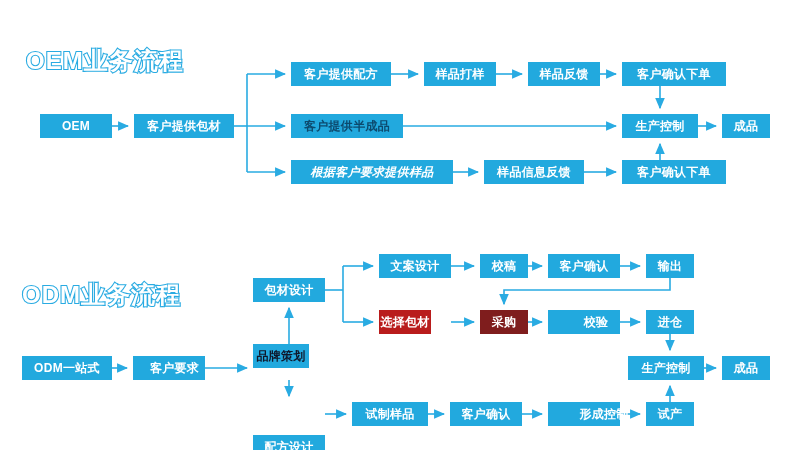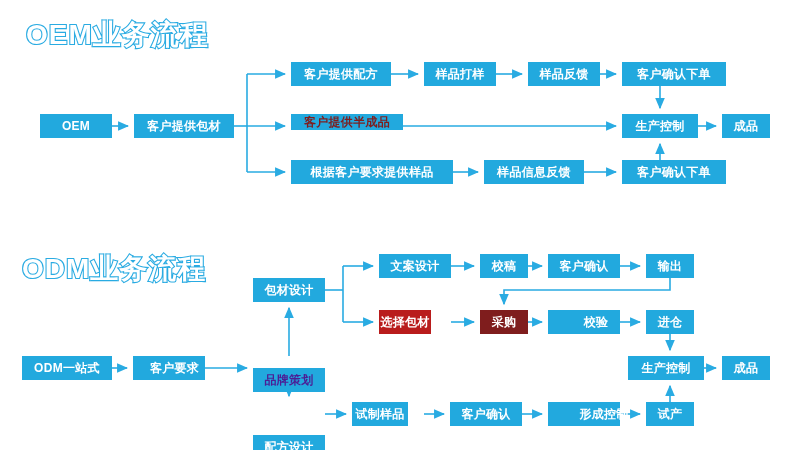--- a/index.html
+++ b/index.html
@@ -3,23 +3,23 @@
 <meta charset="utf-8">
 <style>
   html,body{margin:0;padding:0;background:#ffffff;}
   body{width:790px;height:450px;overflow:hidden;
        font-family:"Liberation Sans","DejaVu Sans",sans-serif;}
   #stage{position:relative;width:790px;height:450px;background:#fff;}
   svg.layer{position:absolute;left:0;top:0;width:790px;height:450px;}
   .node{position:absolute;display:flex;align-items:center;justify-content:center;
         background:#22A9DE;color:#ffffff;font-weight:bold;font-size:12px;
         letter-spacing:0.3px;white-space:nowrap;box-sizing:border-box;}
-  .title{position:absolute;font-size:28px;font-weight:bold;letter-spacing:1px;
+  .title{position:absolute;font-size:24px;font-weight:bold;letter-spacing:1px;
          color:#ffffff;-webkit-text-stroke:2.2px #29ABE2;
-         paint-order:stroke fill;white-space:nowrap;}
+         paint-order:stroke fill;white-space:nowrap;margin-top:29px;}
 </style>
 </head>
 <body>
 
 <div id="stage">
   <svg class="layer" viewBox="0 0 790 450" preserveAspectRatio="none">
     <defs>
       <marker id="ar-r" markerWidth="7" markerHeight="7" refX="6.2" refY="3" orient="auto" markerUnits="strokeWidth">
         <path d="M0,0 L7,3 L0,6 z" fill="#29ABE2"></path>
       </marker>
@@ -72,42 +72,42 @@
       </g>
   </svg>
 
   <div id="nodes">
       <div class="node" style="left: 40px; top: 114px; width: 72px; height: 24px; background: rgb(34, 169, 222); color: rgb(255, 255, 255); text-align: center;">OEM</div>
       <div class="node" style="left: 134px; top: 114px; width: 100px; height: 24px; background: rgb(34, 169, 222); color: rgb(255, 255, 255);">客户提供包材</div>
       <div class="node" style="left: 291px; top: 62px; width: 100px; height: 24px; background: rgb(34, 169, 222); color: rgb(255, 255, 255);">客户提供配方</div>
       <div class="node" style="left: 424px; top: 62px; width: 72px; height: 24px; background: rgb(34, 169, 222); color: rgb(255, 255, 255);">样品打样</div>
       <div class="node" style="left: 528px; top: 62px; width: 72px; height: 24px; background: rgb(34, 169, 222); color: rgb(255, 255, 255);">样品反馈</div>
       <div class="node" style="left: 622px; top: 62px; width: 104px; height: 24px; background: rgb(34, 169, 222); color: rgb(255, 255, 255);">客户确认下单</div>
-      <div class="node" style="left: 291px; top: 114px; width: 112px; height: 16px; background: rgb(34, 169, 222); color: #7f1d1d;">客户提供半成品</div>
+      <div class="node" style="left: 291px; top: 114px; width: 112px; height: 24px; background: rgb(34, 169, 222); color: #0c4a6e;">客户提供半成品</div>
       <div class="node" style="left: 622px; top: 114px; width: 76px; height: 24px; background: rgb(34, 169, 222); color: rgb(255, 255, 255);">生产控制</div>
       <div class="node" style="left: 722px; top: 114px; width: 48px; height: 24px; background: rgb(34, 169, 222); color: rgb(255, 255, 255);">成品</div>
-      <div class="node" style="left: 291px; top: 160px; width: 162px; height: 24px; background: rgb(34, 169, 222); color: rgb(255, 255, 255);">根据客户要求提供样品</div>
+      <div class="node" style="left: 291px; top: 160px; width: 162px; height: 24px; background: rgb(34, 169, 222); color: rgb(255, 255, 255); font-style: italic;">根据客户要求提供样品</div>
       <div class="node" style="left: 484px; top: 160px; width: 100px; height: 24px; background: rgb(34, 169, 222); color: rgb(255, 255, 255);">样品信息反馈</div>
       <div class="node" style="left: 622px; top: 160px; width: 104px; height: 24px; background: rgb(34, 169, 222); color: rgb(255, 255, 255);">客户确认下单</div>
       <div class="node" style="left: 253px; top: 278px; width: 72px; height: 24px; background: rgb(34, 169, 222); color: rgb(255, 255, 255);">包材设计</div>
       <div class="node" style="left: 379px; top: 254px; width: 72px; height: 24px; background: rgb(34, 169, 222); color: rgb(255, 255, 255);">文案设计</div>
       <div class="node" style="left: 480px; top: 254px; width: 48px; height: 24px; background: rgb(34, 169, 222); color: rgb(255, 255, 255);">校稿</div>
       <div class="node" style="left: 548px; top: 254px; width: 72px; height: 24px; background: rgb(34, 169, 222); color: rgb(255, 255, 255);">客户确认</div>
       <div class="node" style="left: 646px; top: 254px; width: 48px; height: 24px; background: rgb(34, 169, 222); color: rgb(255, 255, 255);">输出</div>
       <div class="node" style="left: 379px; top: 310px; width: 52px; height: 24px; background: #b91c1c; color: rgb(255, 255, 255);">选择包材</div>
       <div class="node" style="left: 480px; top: 310px; width: 48px; height: 24px; background: #7f1d1d; color: rgb(255, 255, 255);">采购</div>
       <div class="node" style="left: 548px; top: 310px; width: 72px; height: 24px; background: rgb(34, 169, 222); color: rgb(255, 255, 255); padding-left: 24px;">校验</div>
       <div class="node" style="left: 646px; top: 310px; width: 48px; height: 24px; background: rgb(34, 169, 222); color: rgb(255, 255, 255);">进仓</div>
       <div class="node" style="left: 22px; top: 356px; width: 90px; height: 24px; background: rgb(34, 169, 222); color: rgb(255, 255, 255);">ODM一站式</div>
       <div class="node" style="left: 133px; top: 356px; width: 72px; height: 24px; background: rgb(34, 169, 222); color: rgb(255, 255, 255); padding-left: 11px;">客户要求</div>
-      <div class="node" style="left: 253px; top: 368px; width: 72px; height: 24px; background: rgb(34, 169, 222); color: #4c1d95;">品牌策划</div>
+      <div class="node" style="left: 253px; top: 344px; width: 56px; height: 24px; background: rgb(34, 169, 222); color: #0f172a;">品牌策划</div>
       <div class="node" style="left: 628px; top: 356px; width: 76px; height: 24px; background: rgb(34, 169, 222); color: rgb(255, 255, 255);">生产控制</div>
       <div class="node" style="left: 722px; top: 356px; width: 48px; height: 24px; background: rgb(34, 169, 222); color: rgb(255, 255, 255);">成品</div>
       <div class="node" style="left: 253px; top: 402px; width: 72px; height: 24px; background: rgb(34, 169, 222); color: rgb(255, 255, 255); margin-top: 33px;">配方设计</div>
-      <div class="node" style="left: 352px; top: 402px; width: 56px; height: 24px; background: rgb(34, 169, 222); color: rgb(255, 255, 255);">试制样品</div>
+      <div class="node" style="left: 352px; top: 402px; width: 76px; height: 24px; background: rgb(34, 169, 222); color: rgb(255, 255, 255);">试制样品</div>
       <div class="node" style="left: 450px; top: 402px; width: 72px; height: 24px; background: rgb(34, 169, 222); color: rgb(255, 255, 255);">客户确认</div>
       <div class="node" style="left: 548px; top: 402px; width: 72px; height: 24px; background: rgb(34, 169, 222); color: rgb(255, 255, 255); padding-left: 40px;">形成控制</div>
       <div class="node" style="left: 646px; top: 402px; width: 48px; height: 24px; background: rgb(34, 169, 222); color: rgb(255, 255, 255);">试产</div>
     </div>
   <div id="titles">
       <div class="title" style="left: 26px; top: 16px; color: rgb(255, 255, 255); -webkit-text-stroke: 2.2px rgb(41, 171, 226);">OEM业务流程</div>
       <div class="title" style="left: 22px; top: 250px; color: rgb(255, 255, 255); -webkit-text-stroke: 2.2px rgb(41, 171, 226);">ODM业务流程</div>
     </div>
 </div>
 

